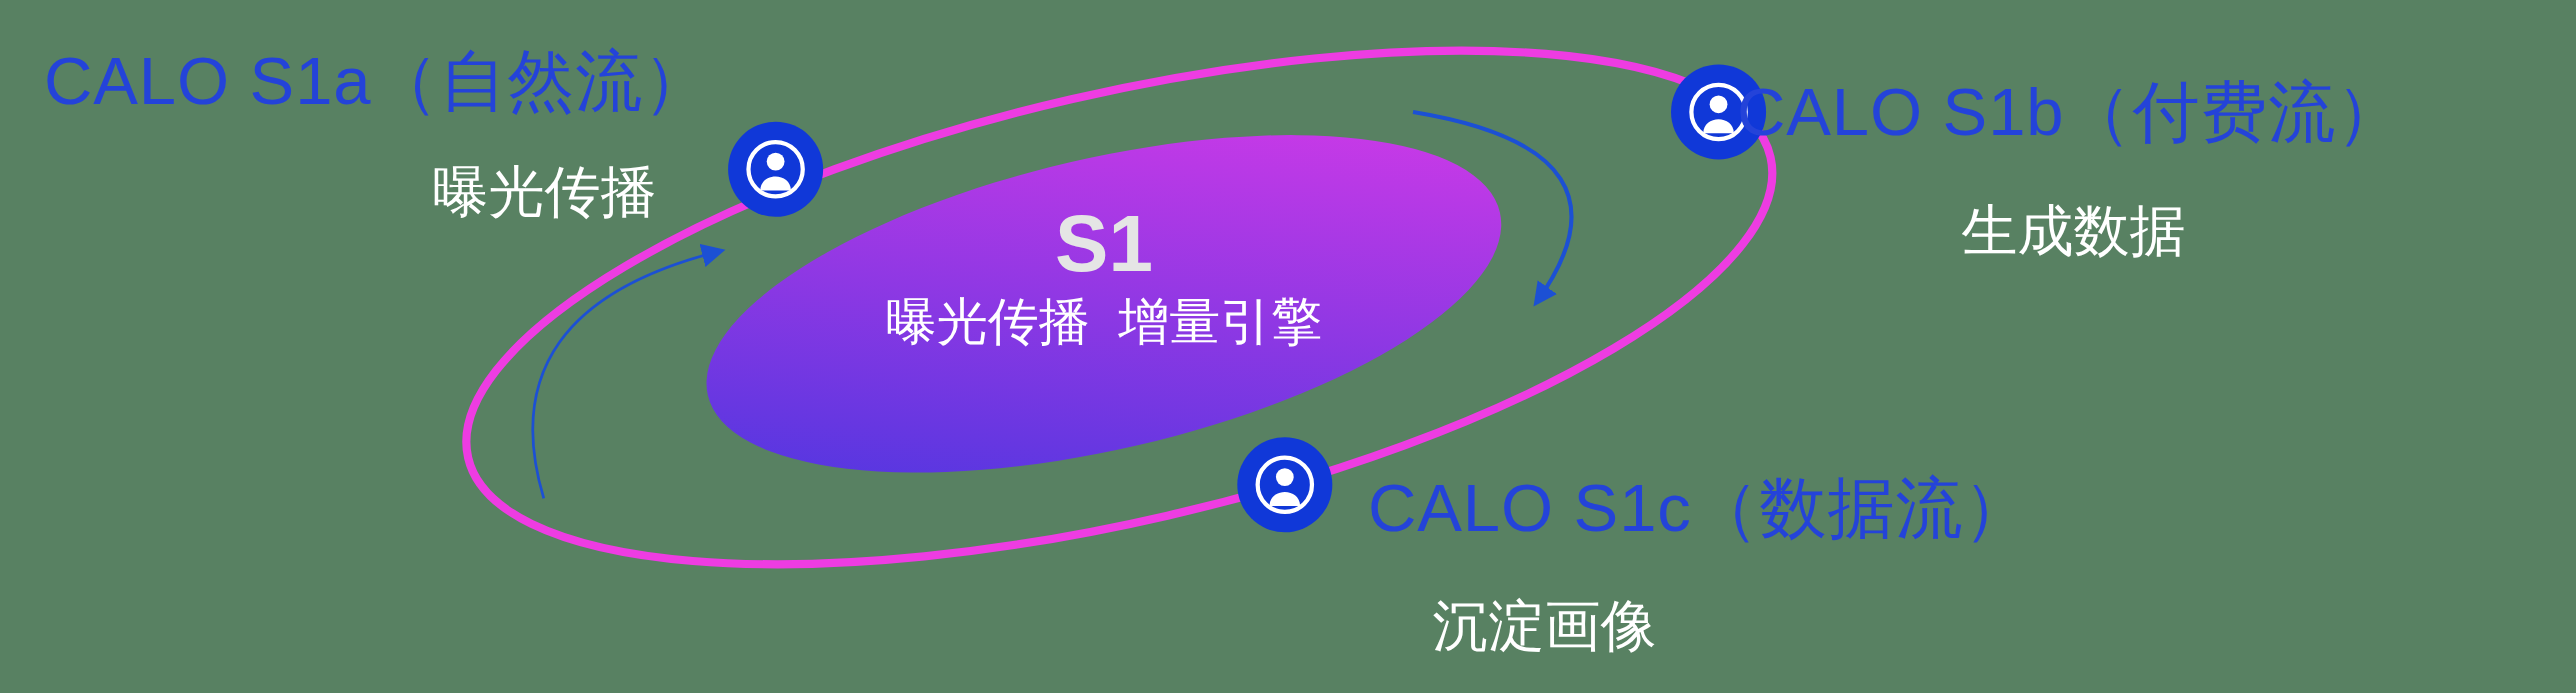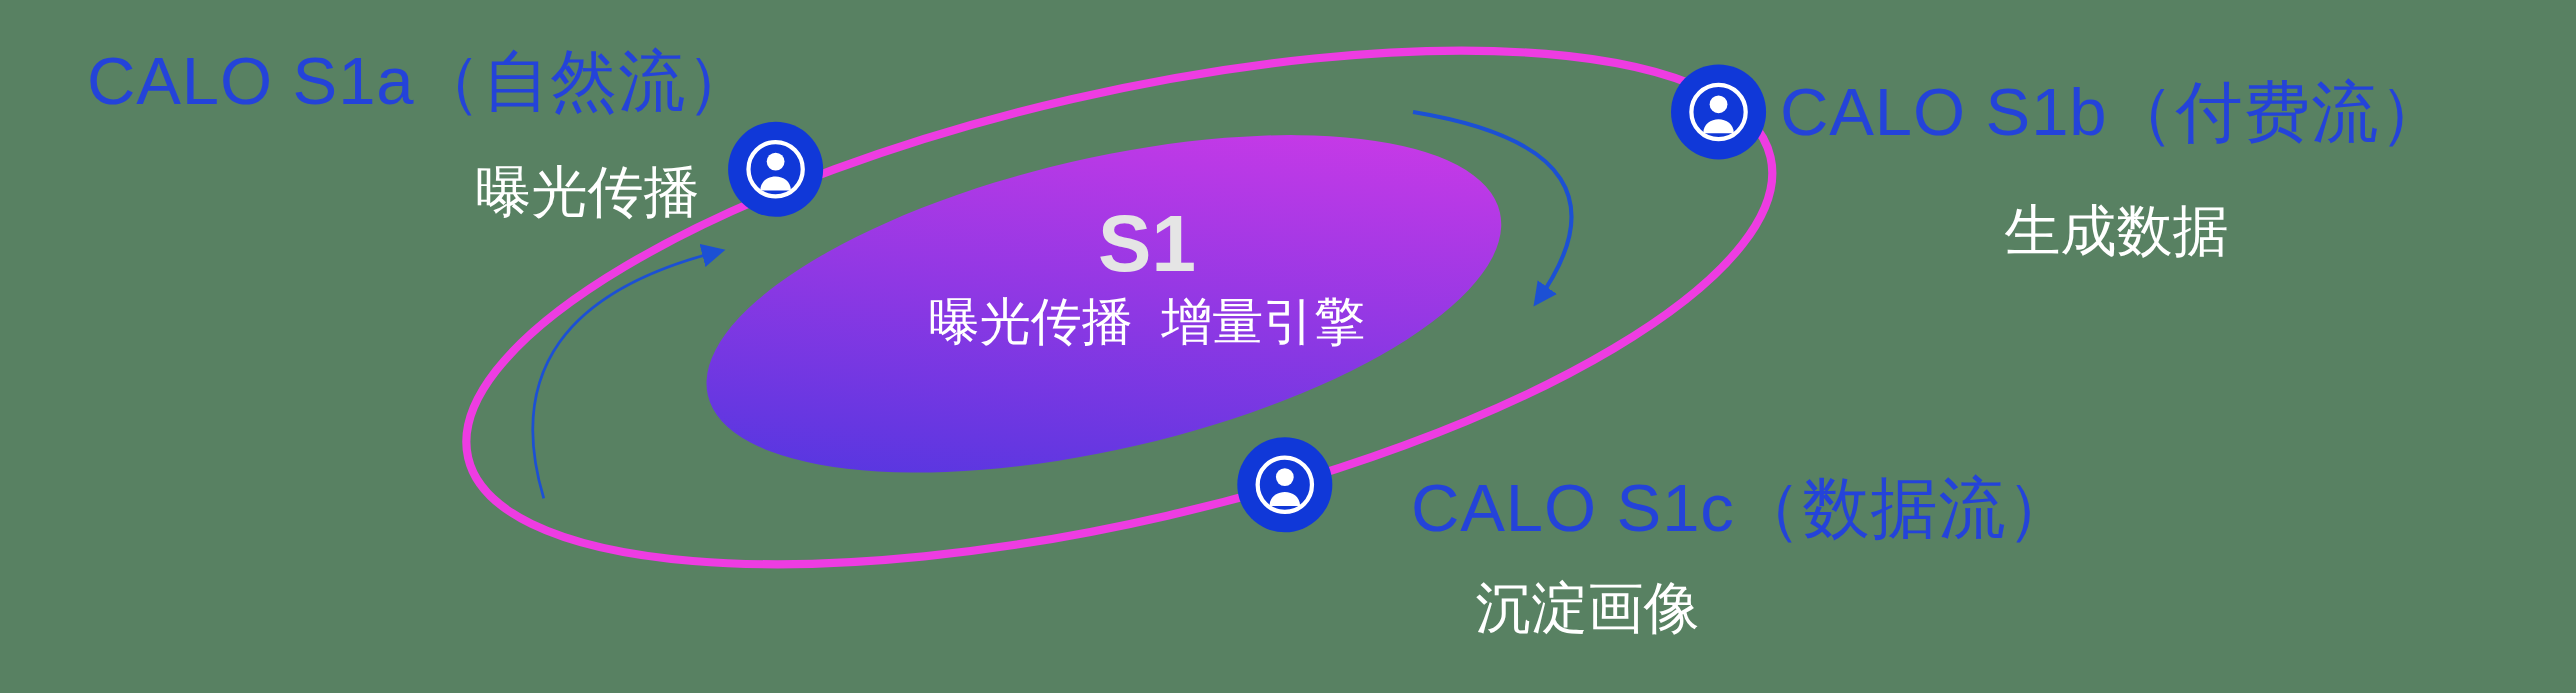--- a/index.html
+++ b/index.html
@@ -20,21 +20,20 @@
     position: absolute;
     left: 0;
     top: 0;
     width: 2576px;
     height: 694px;
   }
   .lbl {
     position: absolute;
     white-space: pre;
     line-height: 1.1;
-    margin-left: 43px;
   }
   .lbl-blue {
     color: #2443d9;
     font-size: 67px;
     font-weight: 500;
     letter-spacing: 0.9px;
   }
   .lbl-white {
     color: #ffffff;
     font-size: 56px;
@@ -98,16 +97,16 @@
   <div class="lbl center-title" style="left:1104px; top:244px;">S1</div>
   <div class="lbl center-sub" style="left:1104px; top:322px;">曝光传播  增量引擎</div>
 
   <div class="lbl lbl-blue" style="left:44px; top:44px;">CALO S1a（自然流）</div>
   <div class="lbl lbl-white" style="left:360px; top:161px;">曝光传播</div>
 
   <div class="lbl lbl-blue" style="left:1737px; top:75px;">CALO S1b（付费流）</div>
   <div class="lbl lbl-white" style="left:1889px; top:200px;text-align:center;">生成数据</div>
 
   <div class="lbl lbl-blue" style="left:1368px; top:471px;">CALO S1c（数据流）</div>
-  <div class="lbl lbl-white" style="left:1360px; top:577px;">沉淀画像</div>
+  <div class="lbl lbl-white" style="left:1360px; top:595px;">沉淀画像</div>
 
 </div>
 
 
 </body></html>

